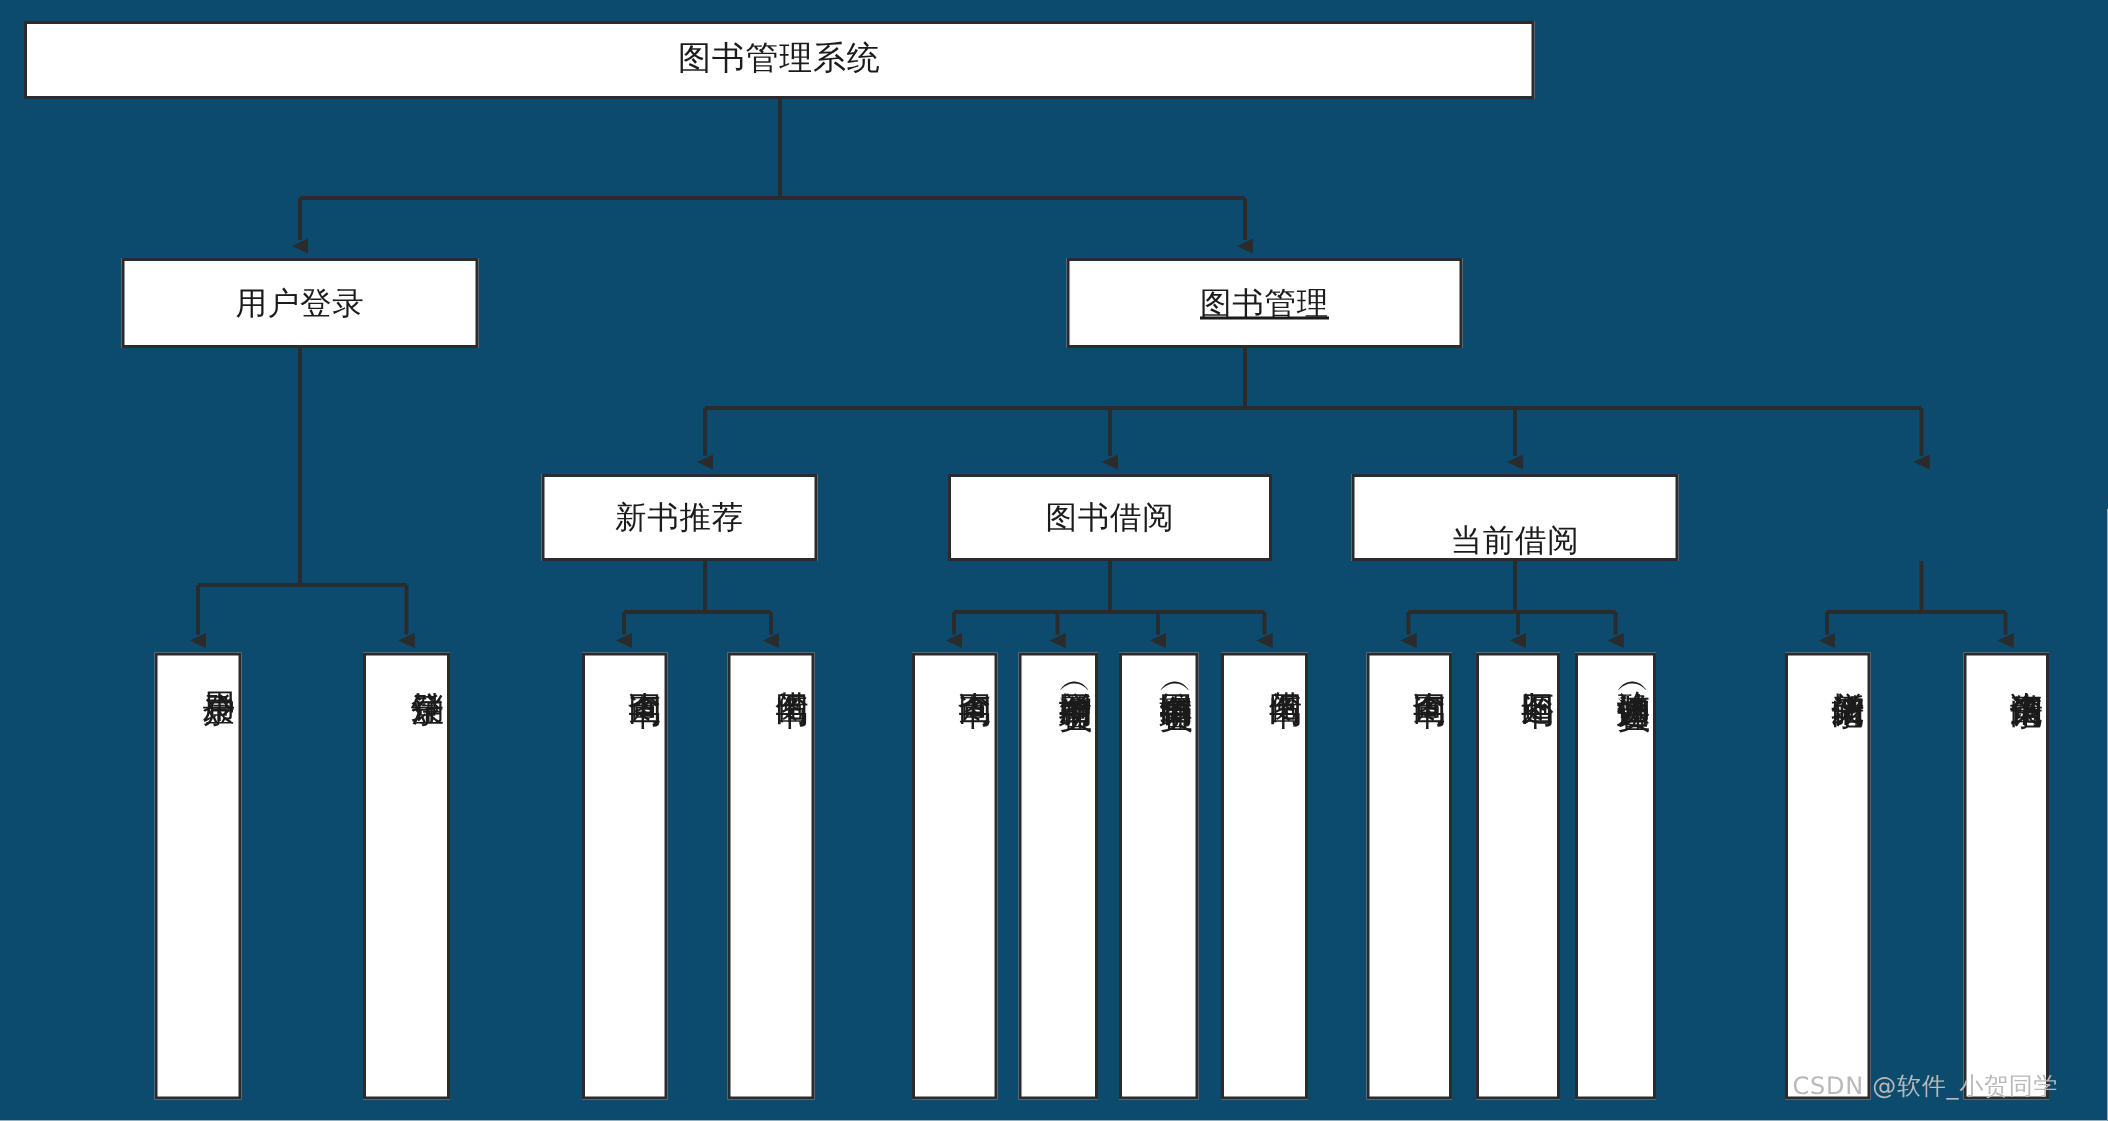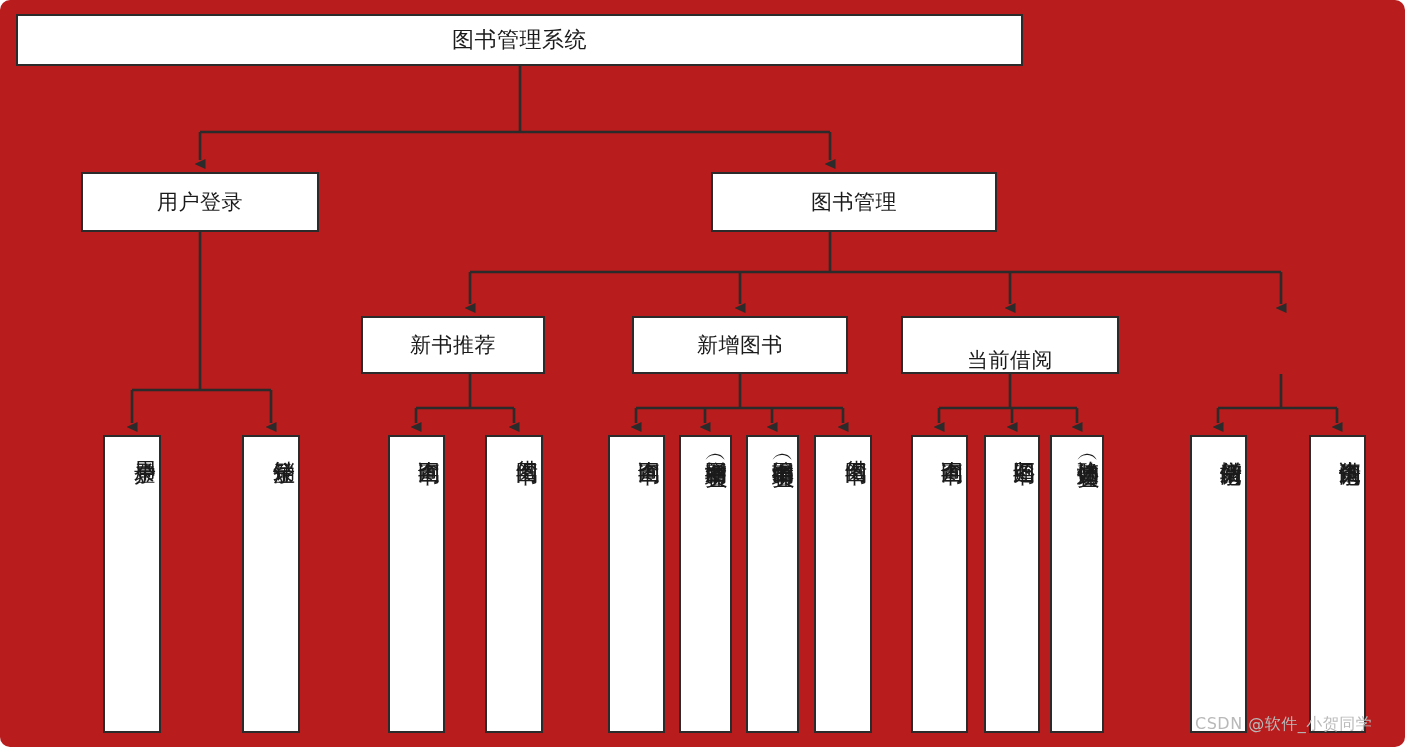--- a/index.html
+++ b/index.html
@@ -7,23 +7,22 @@
     padding: 0;
     background: #ffffff;
   }
   body {
     font-family: "DejaVu Sans", "Liberation Sans", sans-serif;
   }
   #canvas {
     position: relative;
     width: 1405px;
     height: 747px;
-    background: #b91c1c;
+    background: #0c4a6e;
     overflow: hidden;
-    border-radius: 10px;
   }
   svg.wires {
     position: absolute;
     left: 0;
     top: 0;
     width: 1405px;
     height: 747px;
     pointer-events: none;
   }
   .node {
@@ -127,29 +126,29 @@
     </g>
   </svg>
 
   <div class="node node-h node-root" style="left:16px;top:14px;width:1007px;height:52px;">
     <span class="label">图书管理系统</span>
   </div>
 
   <div class="node node-h" style="left:81px;top:172px;width:238px;height:60px;">
     <span class="label">用户登录</span>
   </div>
-  <div class="node node-h" style="left:711px;top:172px;width:286px;height:60px;">
+  <div class="node node-h" style="left:711px;top:172px;width:264px;height:60px;text-decoration:underline;">
     <span class="label">图书管理</span>
   </div>
 
   <div class="node node-h" style="left:361px;top:316px;width:184px;height:58px;">
     <span class="label">新书推荐</span>
   </div>
   <div class="node node-h" style="left:632px;top:316px;width:216px;height:58px;">
-    <span class="label">新增图书</span>
+    <span class="label">图书借阅</span>
   </div>
   <div class="node node-h" style="left:901px;top:316px;width:218px;height:58px;align-items:flex-end;">
     <span class="label">当前借阅</span>
   </div>
 
   <div class="node node-v" style="left:103px;top:435px;width:58px;height:298px;">
     <span class="label">用户登录</span>
   </div>
   <div class="node node-v" style="left:242px;top:435px;width:58px;height:298px;">
     <span class="label">注销登录</span>

